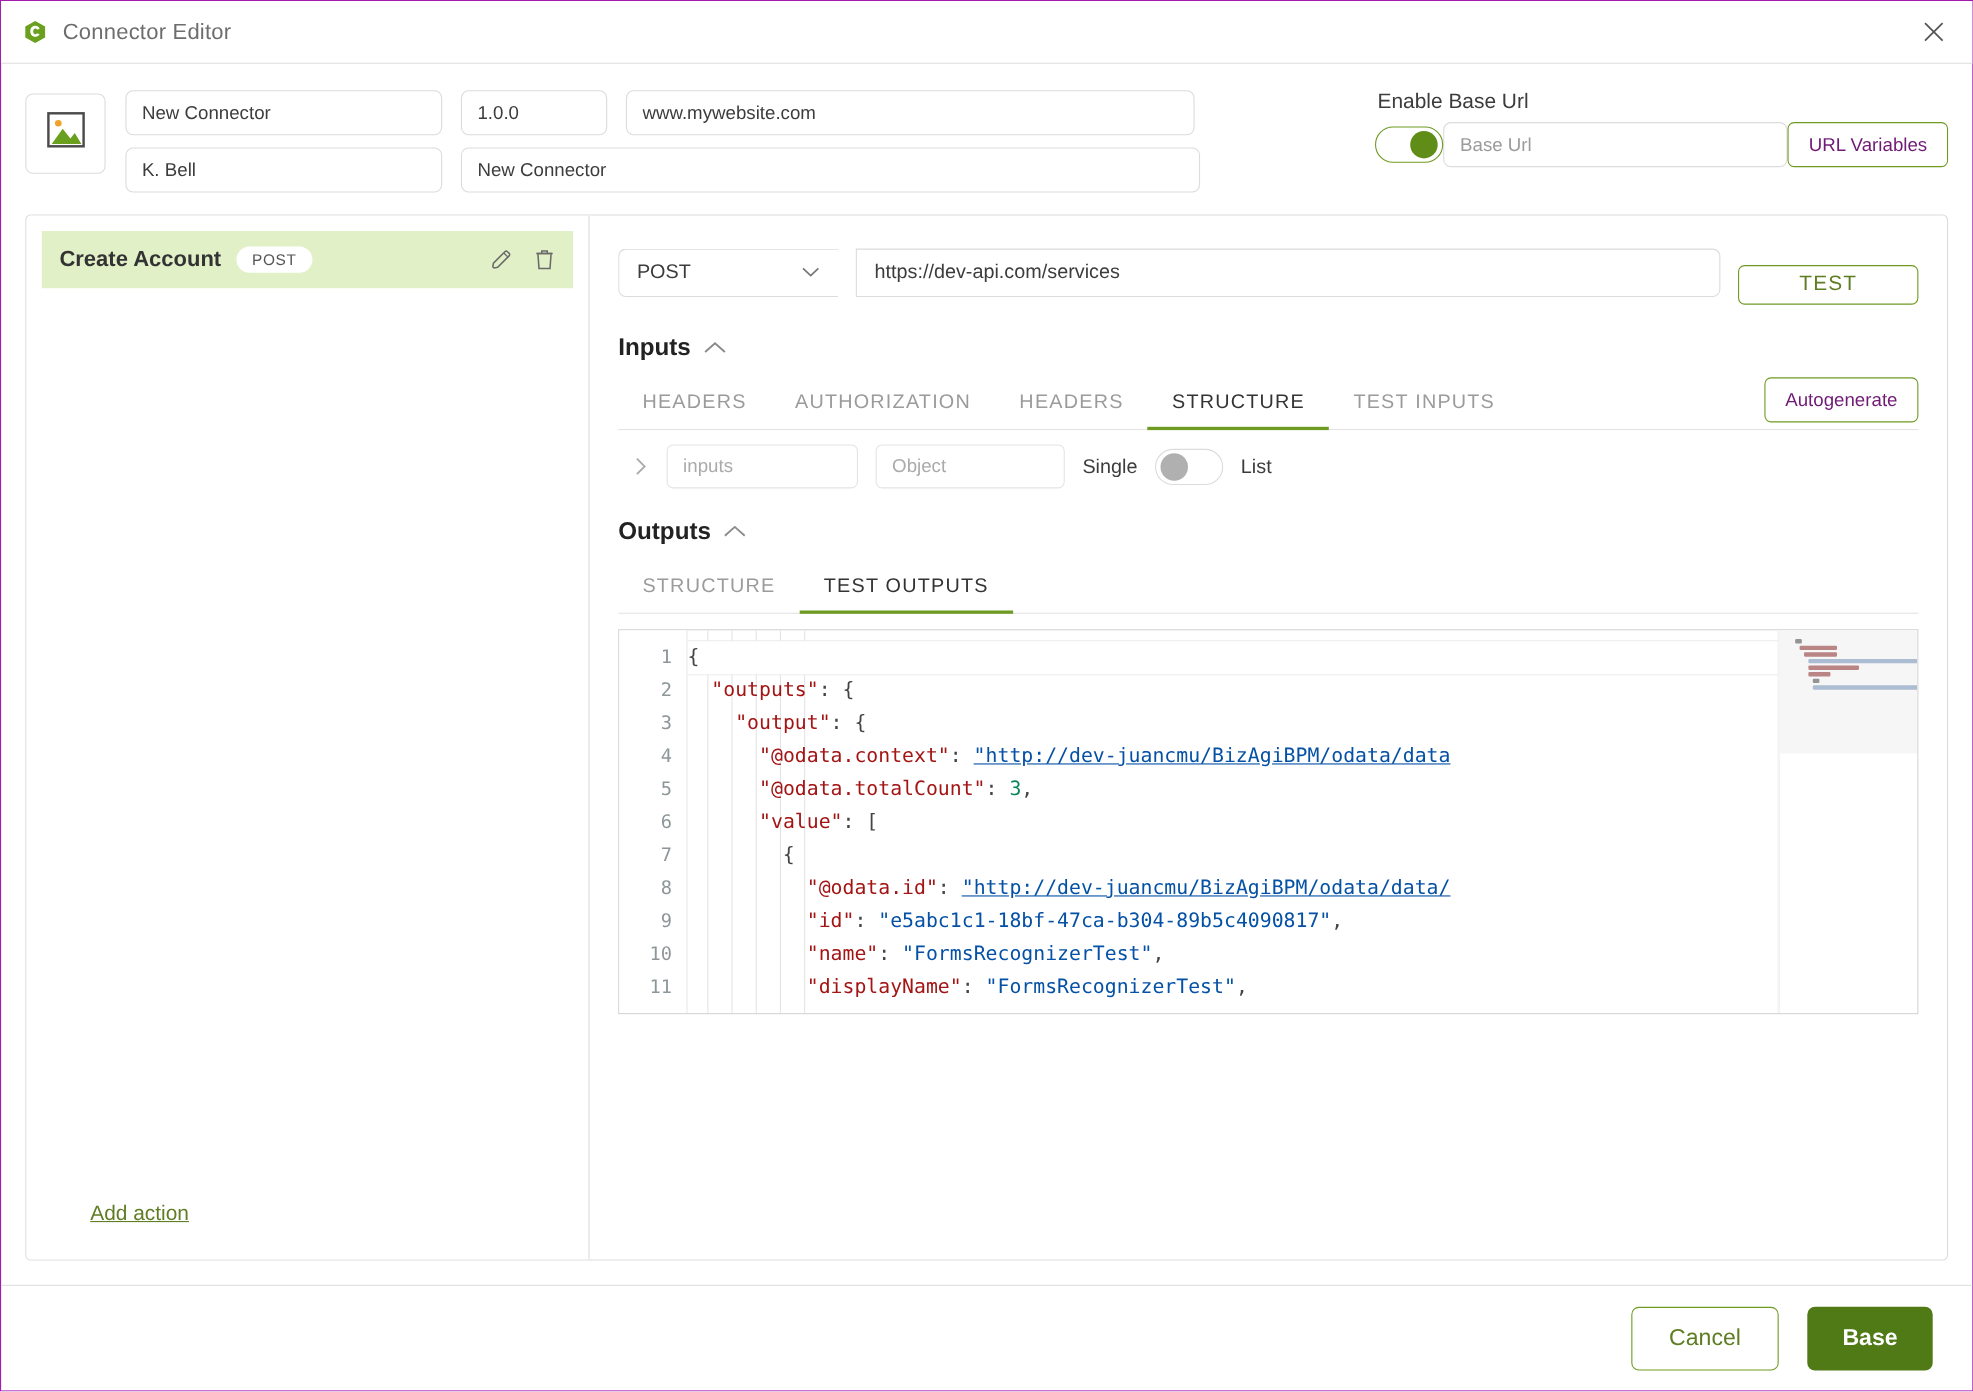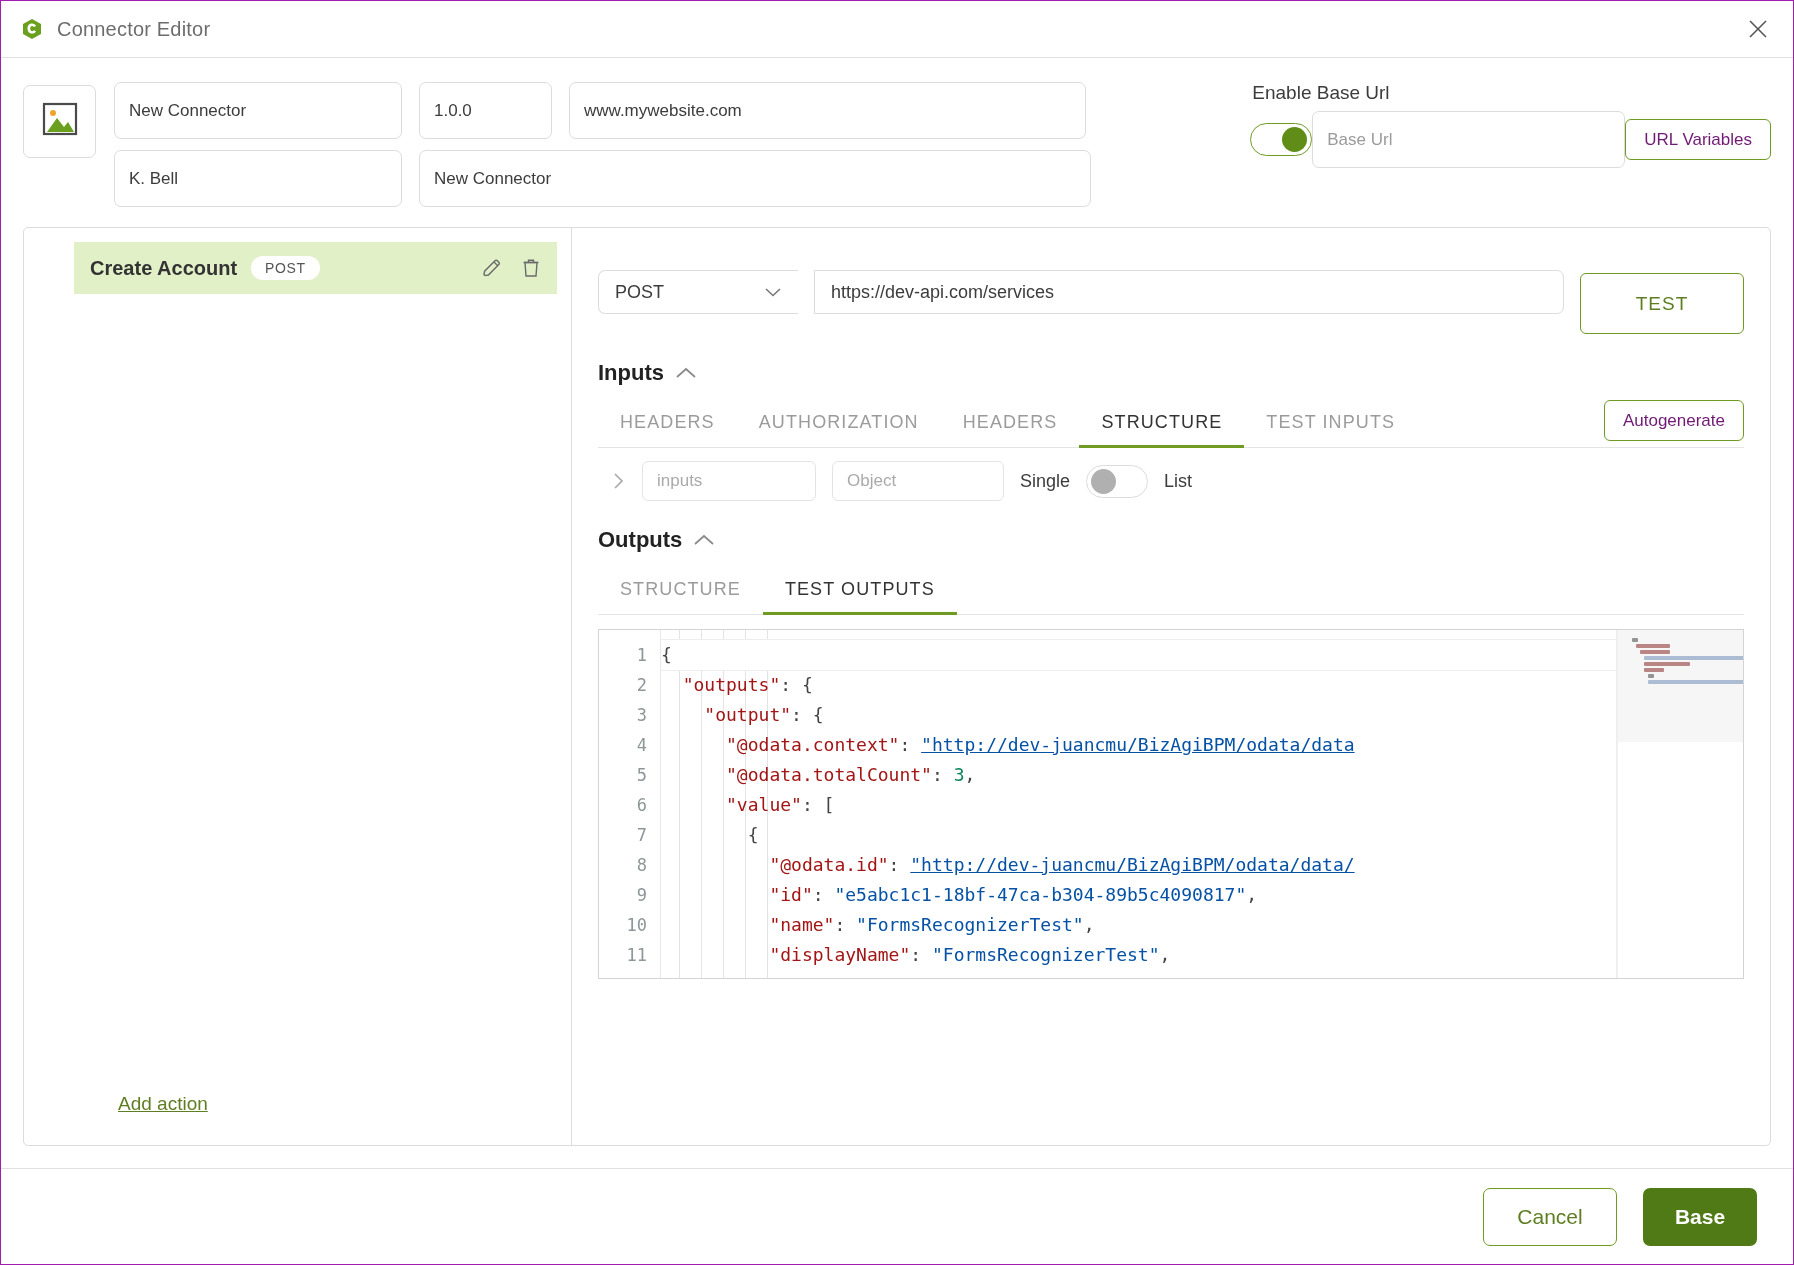--- a/index.html
+++ b/index.html
@@ -76,21 +76,21 @@
     flex-direction: column;
     gap: 11px;
     flex: 1 1 auto;
   }
   .fields-row {
     display: flex;
     gap: 17px;
     align-items: center;
   }
   .inp {
-    height: 57px;
+    height: 41px;
     border: 1px solid #dcdcdc;
     border-radius: 7px;
     padding: 0 14px;
     font-size: 17px;
     font-family: "Liberation Sans", sans-serif;
     color: #3c3c3c;
     background: #fff;
     outline: none;
   }
   .inp::placeholder { color: #9b9b9b; }
@@ -161,21 +161,20 @@
 
   
   .body-area {
     margin: 4px 22px 0 22px;
     border: 1px solid #dcdcdc;
     border-radius: 5px;
     flex: 1 1 auto;
     display: flex;
     overflow: hidden;
     min-height: 0;
-    padding-left: 36px;
   }
   .left-panel {
     width: 512px;
     min-width: 512px;
     border-right: 1px solid #dcdcdc;
     display: flex;
     flex-direction: column;
     position: relative;
     background: #fff;
   }
@@ -254,21 +253,21 @@
     border-radius: 0 7px 7px 0;
     padding: 0 16px;
     font-size: 18px;
     color: #3c3c3c;
     background: #fff;
     outline: none;
     min-width: 0;
   }
   .test-btn {
     width: 164px;
-    height: 61px;
+    height: 36px;
     border: 1px solid #6f9b23;
     border-radius: 6px;
     background: #fff;
     color: #5f7d23;
     font-size: 19px;
     letter-spacing: 1px;
     cursor: pointer;
     font-family: "Liberation Sans", sans-serif;
     margin-top: 23px;
   }

